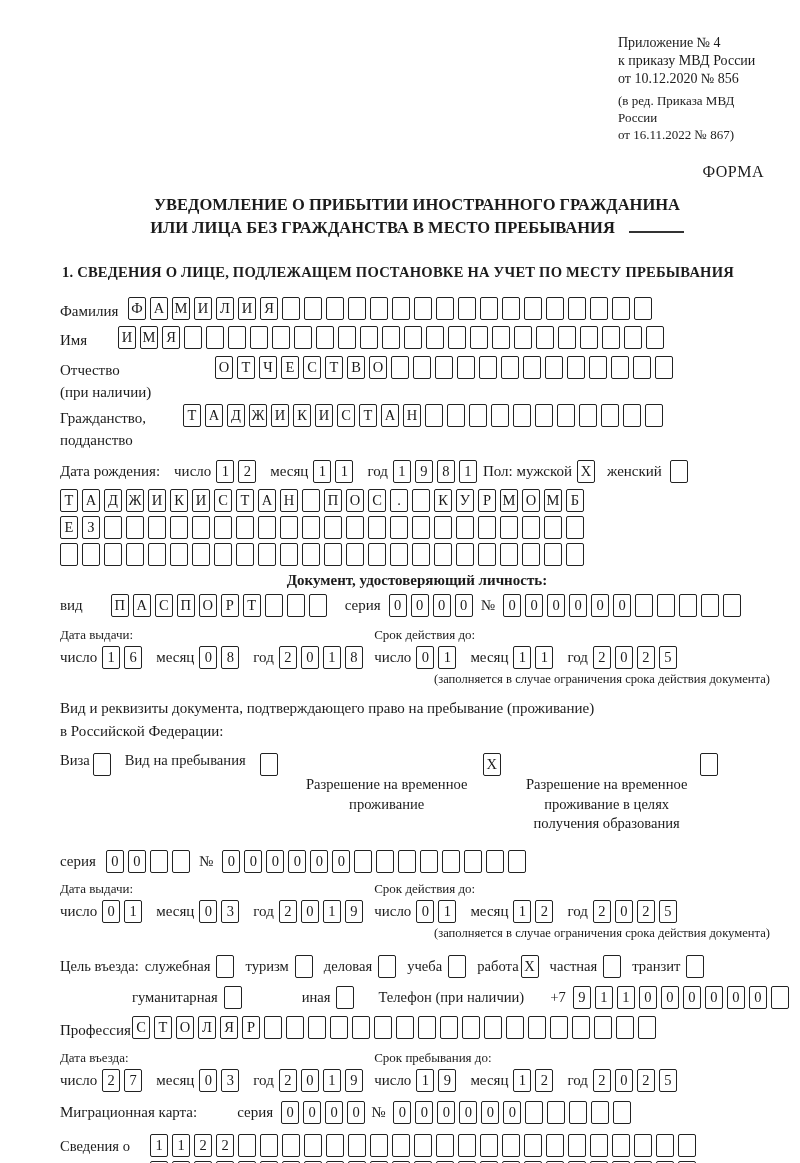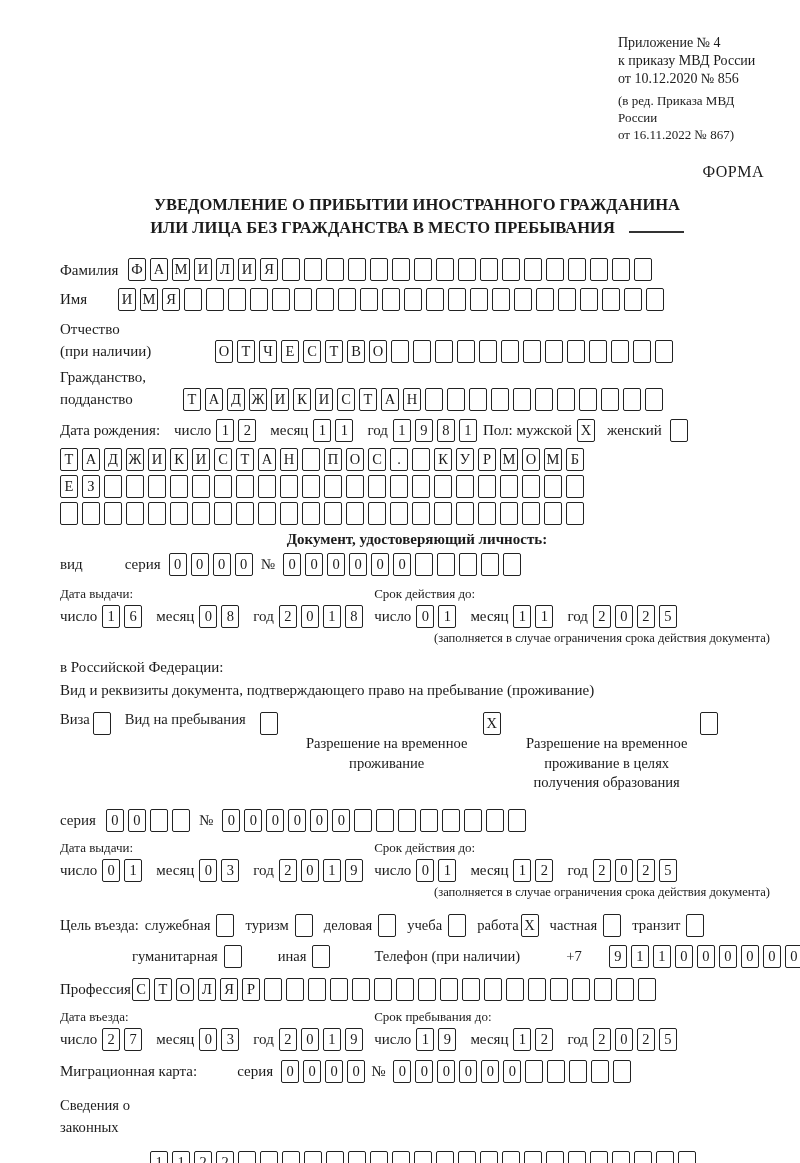--- a/index.html
+++ b/index.html
@@ -22,21 +22,21 @@
 
   .cell {
     display:inline-block; width:18px; height:23px;
     border:1.6px solid #222; border-radius:2px;
     margin-right:4px; text-align:center;
     line-height:21px; font-size:14.5px; vertical-align:middle;
     background:#fff;
   }
   .cells { white-space:nowrap; font-weight:500; }
 
-  .frow { display:flex; align-items:flex-end; margin-top:4px; }
+  .frow { display:flex; align-items:flex-start; margin-top:4px; }
   .lab { font-size:15px; line-height:1.5; padding-top:3px; flex-shrink:0; }
   .w66 {width:68px;} .w56 {width:58px;} .w153 {width:155px;} .w121 {width:123px;} .w127 {width:127px;} .w88 {width:90px;}
   .stack .cells { display:block; margin-bottom:4px; }
 
   .inline-row { display:flex; align-items:center; margin-top:6px; font-size:15px; white-space:nowrap; }
   .dlab { margin:0 5px 0 10px; }
   .dlab-first { margin-left:0; }
 
   .center-bold { text-align:center; font-weight:bold; font-size:15px; margin-top:8px; }
 
@@ -52,21 +52,21 @@
   .permits { display:flex; align-items:flex-start; margin-top:8px; font-size:14.6px; }
   .permit { display:flex; align-items:flex-start; margin-right:10px; }
   .permit-label { line-height:1.35; }
   .permit-label.centered { text-align:center;margin-top:24px; }
   .permit .cells { margin-left:7px; padding-top:2px; }
   .pw180 { width:178px; } .pw185 { width:172px; }
 
   .purpose-row { display:flex; align-items:center; margin-top:14px; font-size:14.6px; white-space:nowrap; }
   .p-item { display:flex; align-items:center; margin-right:7px; }
   .p-item .cells { margin-left:6px; }
-  .indent75 { margin-left:72px;gap:20px; }
+  .indent75 { margin-left:72px; }
 </style>
 </head>
 <body>
 
 <div class="page">
 
   <div class="ref-block">
     <div>Приложение № 4</div>
     <div>к приказу МВД России</div>
     <div>от 10.12.2020 № 856</div>
@@ -78,20 +78,21 @@
 
   <div class="forma">ФОРМА</div>
 
   <div class="title">
     <div>УВЕДОМЛЕНИЕ О ПРИБЫТИИ ИНОСТРАННОГО ГРАЖДАНИНА</div>
     <div>
       <span>ИЛИ ЛИЦА БЕЗ ГРАЖДАНСТВА В МЕСТО ПРЕБЫВАНИЯ</span><span class="blank-line"></span>
     </div>
   </div>
 
+  <div class="sect">1. СВЕДЕНИЯ О ЛИЦЕ, ПОДЛЕЖАЩЕМ ПОСТАНОВКЕ НА УЧЕТ ПО МЕСТУ ПРЕБЫВАНИЯ</div>
 
   <div class="frow" style="margin-top:16px;">
     <span class="lab w66">Фамилия</span>
     <span class="cells"><span class="cell">Ф</span><span class="cell">А</span><span class="cell">М</span><span class="cell">И</span><span class="cell">Л</span><span class="cell">И</span><span class="cell">Я</span><span class="cell"></span><span class="cell"></span><span class="cell"></span><span class="cell"></span><span class="cell"></span><span class="cell"></span><span class="cell"></span><span class="cell"></span><span class="cell"></span><span class="cell"></span><span class="cell"></span><span class="cell"></span><span class="cell"></span><span class="cell"></span><span class="cell"></span><span class="cell"></span><span class="cell"></span></span>
   </div>
 
   <div class="frow">
     <span class="lab w56">Имя</span>
     <span class="cells"><span class="cell">И</span><span class="cell">М</span><span class="cell">Я</span><span class="cell"></span><span class="cell"></span><span class="cell"></span><span class="cell"></span><span class="cell"></span><span class="cell"></span><span class="cell"></span><span class="cell"></span><span class="cell"></span><span class="cell"></span><span class="cell"></span><span class="cell"></span><span class="cell"></span><span class="cell"></span><span class="cell"></span><span class="cell"></span><span class="cell"></span><span class="cell"></span><span class="cell"></span><span class="cell"></span><span class="cell"></span><span class="cell"></span></span>
   </div>
@@ -131,20 +132,21 @@
       <span class="cells"><span class="cell">Т</span><span class="cell">А</span><span class="cell">Д</span><span class="cell">Ж</span><span class="cell">И</span><span class="cell">К</span><span class="cell">И</span><span class="cell">С</span><span class="cell">Т</span><span class="cell">А</span><span class="cell">Н</span><span class="cell"></span><span class="cell">П</span><span class="cell">О</span><span class="cell">С</span><span class="cell">.</span><span class="cell"></span><span class="cell">К</span><span class="cell">У</span><span class="cell">Р</span><span class="cell">М</span><span class="cell">О</span><span class="cell">М</span><span class="cell">Б</span></span>
       <span class="cells"><span class="cell">Е</span><span class="cell">З</span><span class="cell"></span><span class="cell"></span><span class="cell"></span><span class="cell"></span><span class="cell"></span><span class="cell"></span><span class="cell"></span><span class="cell"></span><span class="cell"></span><span class="cell"></span><span class="cell"></span><span class="cell"></span><span class="cell"></span><span class="cell"></span><span class="cell"></span><span class="cell"></span><span class="cell"></span><span class="cell"></span><span class="cell"></span><span class="cell"></span><span class="cell"></span><span class="cell"></span></span>
       <span class="cells"><span class="cell"></span><span class="cell"></span><span class="cell"></span><span class="cell"></span><span class="cell"></span><span class="cell"></span><span class="cell"></span><span class="cell"></span><span class="cell"></span><span class="cell"></span><span class="cell"></span><span class="cell"></span><span class="cell"></span><span class="cell"></span><span class="cell"></span><span class="cell"></span><span class="cell"></span><span class="cell"></span><span class="cell"></span><span class="cell"></span><span class="cell"></span><span class="cell"></span><span class="cell"></span><span class="cell"></span></span>
     </span>
   </div>
 
   <div class="center-bold" style="margin-top:2px;">Документ, удостоверяющий личность:</div>
 
   <div class="inline-row" style="margin-top:5px;">
     <span style="margin-right:28px;">вид</span>
+    <span class="cells"><span class="cell">П</span><span class="cell">А</span><span class="cell">С</span><span class="cell">П</span><span class="cell">О</span><span class="cell">Р</span><span class="cell">Т</span><span class="cell"></span><span class="cell"></span><span class="cell"></span></span>
     <span style="margin:0 8px 0 14px;">серия</span>
     <span class="cells"><span class="cell">0</span><span class="cell">0</span><span class="cell">0</span><span class="cell">0</span></span>
     <span style="margin:0 8px 0 4px;">№</span>
     <span class="cells"><span class="cell">0</span><span class="cell">0</span><span class="cell">0</span><span class="cell">0</span><span class="cell">0</span><span class="cell">0</span><span class="cell"></span><span class="cell"></span><span class="cell"></span><span class="cell"></span><span class="cell"></span></span>
   </div>
 
   <div class="dpair">
     <div class="dcol-l">
       <div class="dp-title">Дата выдачи:</div>
       <div class="dp-cells">
@@ -164,22 +166,22 @@
         <span class="dlab">месяц</span>
         <span class="cells"><span class="cell">1</span><span class="cell">1</span></span>
         <span class="dlab">год</span>
         <span class="cells"><span class="cell">2</span><span class="cell">0</span><span class="cell">2</span><span class="cell">5</span></span>
       </div>
       <div class="dp-note">(заполняется в случае ограничения срока действия документа)</div>
     </div>
   </div>
 
   <div class="para">
+    <div>Вид и реквизиты документа, подтверждающего право на пребывание (проживание)</div>
     <div>в Российской Федерации:</div>
-    <div>Вид и реквизиты документа, подтверждающего право на пребывание (проживание)</div>
   </div>
 
   <div class="permits">
     <div class="permit">
       <span class="permit-label">Виза</span>
       <span class="cells" style="margin-left:3px;"><span class="cell"></span></span>
     </div>
     <div class="permit" style="margin-right:16px;">
       <span class="permit-label">Вид на пребывания</span>
       <span class="cells" style="margin-left:14px;"><span class="cell"></span></span>
@@ -257,21 +259,21 @@
       <span>транзит</span>
       <span class="cells"><span class="cell"></span></span>
     </span>
   </div>
 
   <div class="purpose-row indent75" style="margin-top:8px;">
     <span class="p-item" style="margin-right:12px;">
       <span>гуманитарная</span>
       <span class="cells"><span class="cell"></span></span>
     </span>
-    <span class="p-item" style="margin-right:20px;">
+    <span class="p-item" style="margin-right:20px;margin-left:44px;">
       <span>иная</span>
       <span class="cells"><span class="cell"></span></span>
     </span>
     <span style="margin-right:26px;">Телефон (при наличии)</span>
     <span style="margin-right:7px;">+7</span>
     <span class="cells"><span class="cell">9</span><span class="cell">1</span><span class="cell">1</span><span class="cell">0</span><span class="cell">0</span><span class="cell">0</span><span class="cell">0</span><span class="cell">0</span><span class="cell">0</span><span class="cell"></span></span>
   </div>
 
   <div class="frow" style="margin-top:7px;">
     <span class="lab w66" style="width:72px;">Профессия</span>

